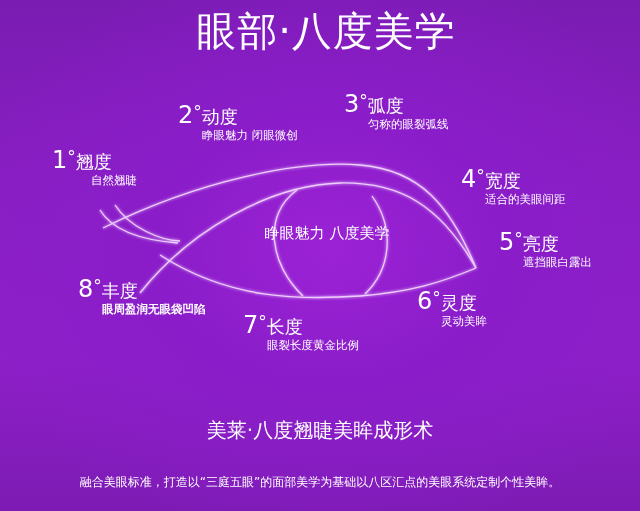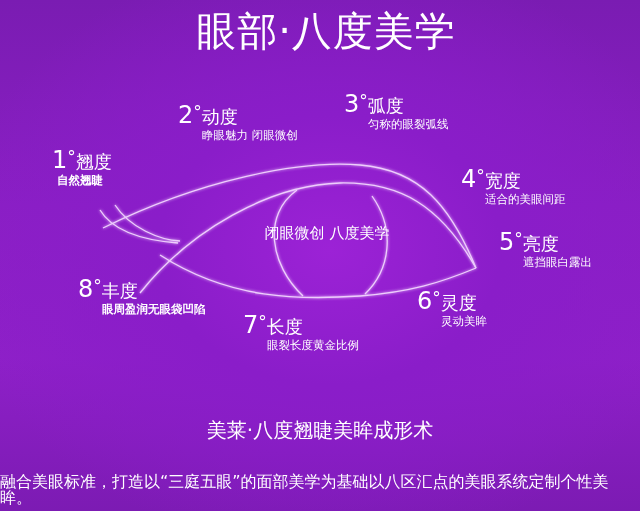--- a/index.html
+++ b/index.html
@@ -31,22 +31,22 @@
     .label { position: absolute; line-height: 1; white-space: nowrap; }
     .label .num { font-size: 24px; vertical-align: baseline; }
     .label .deg { font-size: 17px; vertical-align: top; position: relative; top: 1px; }
     .label .name { font-size: 18px; }
     .label .desc { display: block; font-size: 11.5px; margin-top: 3px; }
     .bottom-title {
       position: absolute; top: 417px; left: 0; width: 640px; text-align: center;
       font-size: 20px; line-height: 26px;
     }
     .bottom-desc {
-      position: absolute; top: 474px; left: 0; width: 640px; text-align: left;
-      font-size: 16px; line-height: 16px;
+      position: absolute; top: 474px; left: 0; width: 640px; text-align: center;
+      font-size: 12px; line-height: 16px;
     }
   </style>
 </head>
 <body>
 
 <div class="canvas">
 
   <div class="title">眼部·八度美学</div>
 
   <svg class="eye-svg" width="640" height="511" viewBox="0 0 640 511">
@@ -68,25 +68,25 @@
       <path d="M160 255 C 230 300, 300 300, 360 296 C 410 292, 440 283, 476 268"></path>
 
       <path d="M100 210 C 112 230, 140 240, 178 243"></path>
       <path d="M115 205 C 130 228, 160 240, 180 241"></path>
 
       <path d="M303 296 C 270 265, 262 215, 297 190"></path>
       <path d="M365 294 C 390 270, 396 230, 372 196"></path>
     </g>
   </svg>
 
-  <div class="center-sub">闭眼微创 八度美学</div>
+  <div class="center-sub">睁眼魅力 八度美学</div>
 
   <div class="label" style="left:52px; top:148px;">
     <span class="num">1</span><span class="deg">°</span><span class="name">翘度</span>
-    <span class="desc" style="margin-left:5px;font-weight:bold;">自然翘睫</span>
+    <span class="desc" style="margin-left:39px;">自然翘睫</span>
   </div>
 
   <div class="label" style="left:178px; top:103px;">
     <span class="num">2</span><span class="deg">°</span><span class="name">动度</span>
     <span class="desc" style="margin-left:24px;">睁眼魅力 闭眼微创</span>
   </div>
 
   <div class="label" style="left:344px; top:92px;">
     <span class="num">3</span><span class="deg">°</span><span class="name">弧度</span>
     <span class="desc" style="margin-left:24px;">匀称的眼裂弧线</span>

